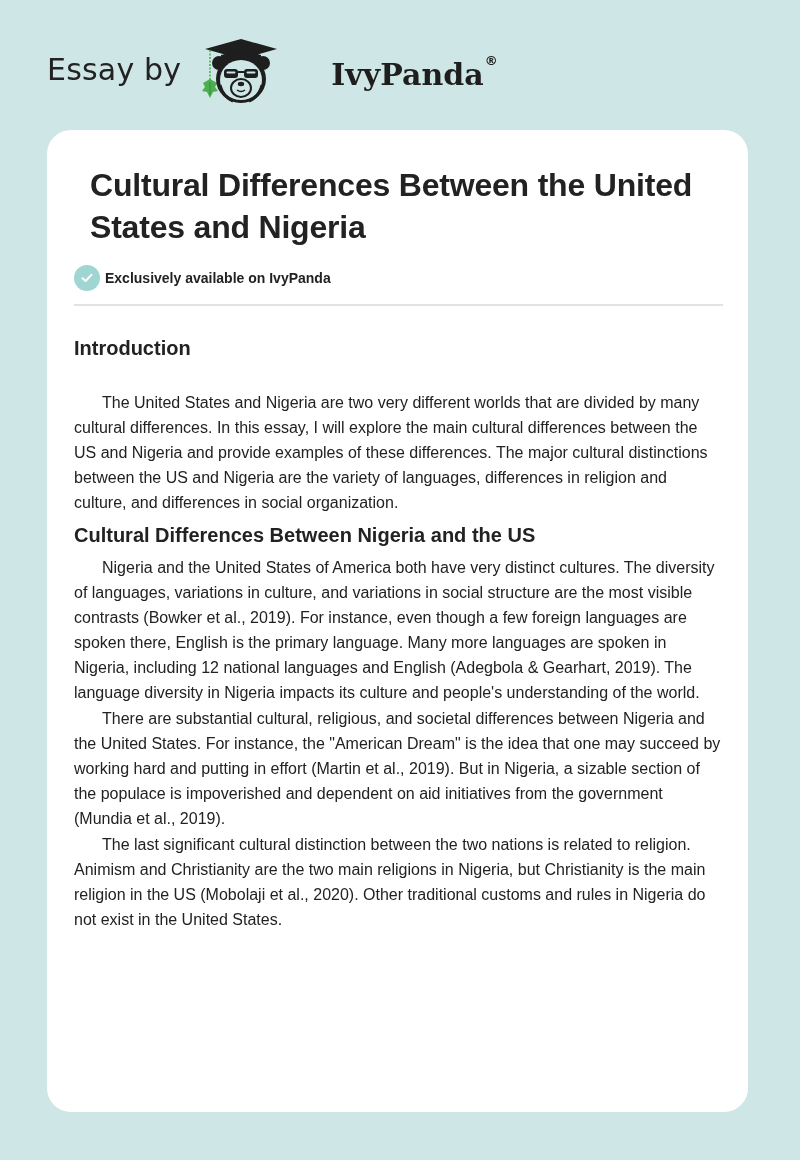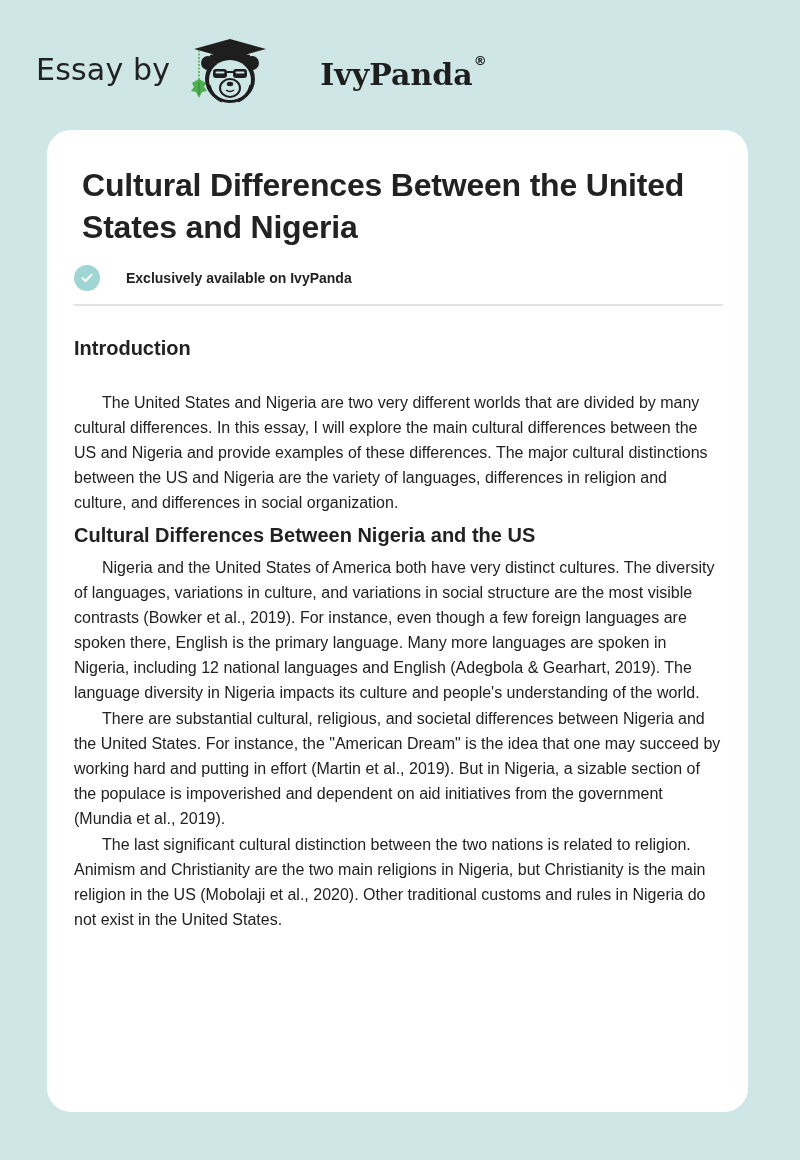--- a/index.html
+++ b/index.html
@@ -10,21 +10,21 @@
       width: 800px;
       height: 1160px;
       background: #cfe6e6;
       font-family: "Liberation Sans", sans-serif;
       color: #1f1f1f;
       position: relative;
       overflow: hidden;
     }
     .brand {
       position: absolute;
-      left: 36px;
+      left: 47px;
       top: 34px;
       height: 76px;
       display: flex;
       align-items: center;
     }
     .brand-prefix {
       font-family: "DejaVu Sans", sans-serif;
       font-size: 30px;
       color: #222;
       letter-spacing: 0.2px;
@@ -63,33 +63,32 @@
       background: #ffffff;
       border-radius: 24px;
     }
     .card-inner {
       position: absolute;
       left: 27px;
       top: 0;
       width: 648px;
     }
     .title {
-      margin: 34px 0 0 8px;
+      margin: 34px 0 0 16px;
       font-size: 32px;
       line-height: 42px;
       font-weight: bold;
       color: #222;
       letter-spacing: -0.2px;
     }
     .badge-row {
       display: flex;
       align-items: center;
       margin-top: 16px;
       height: 28px;
-      gap: 21px;
     }
     .check {
       width: 26px;
       height: 26px;
       border-radius: 50%;
       background: #9fd5d2;
       display: flex;
       align-items: center;
       justify-content: center;
       margin-right: 5px;

